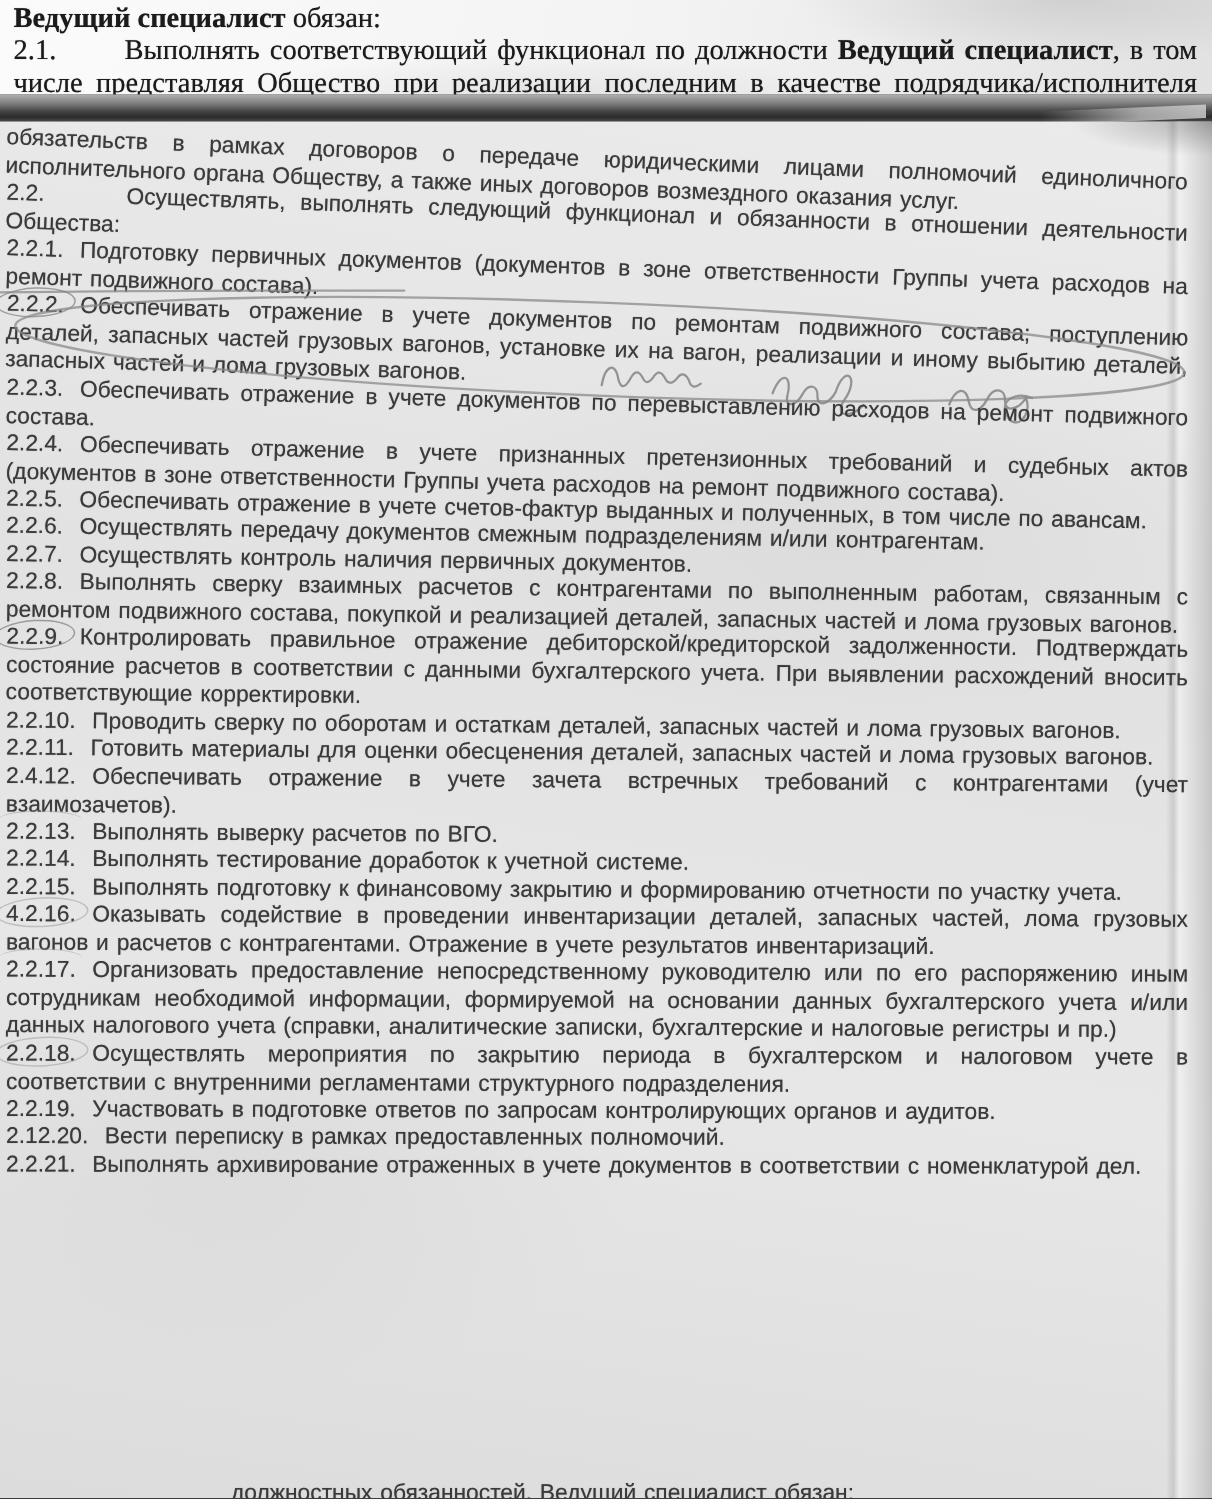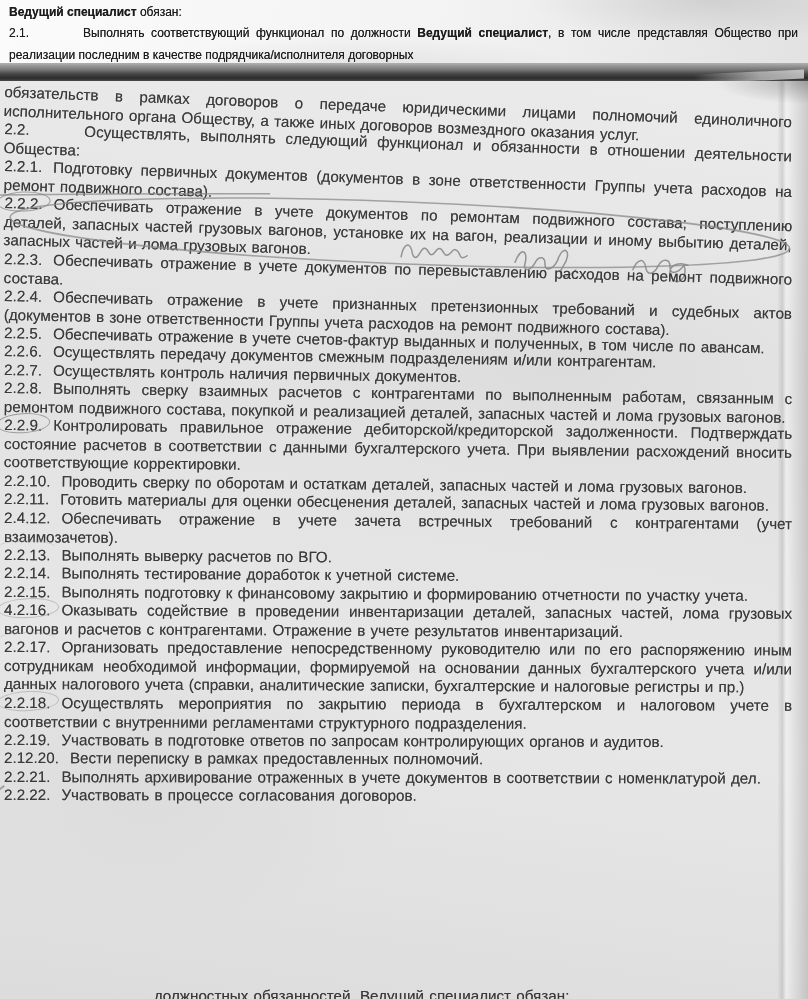--- a/index.html
+++ b/index.html
@@ -6,22 +6,22 @@
   #shot{position:relative;width:808px;height:999px;overflow:hidden;background:#2e2e2e;
         font-family:"Liberation Sans","DejaVu Sans",sans-serif;}
 
   
   #page1{position:absolute;left:0;top:0;width:808px;height:63px;box-sizing:border-box;
          padding:2px 10px 0 9px;
          background:
            radial-gradient(260px 60px at 88% 0%, rgba(150,150,150,.28), transparent 70%),
            radial-gradient(300px 50px at 45% 110%, rgba(140,140,140,.18), transparent 70%),
            linear-gradient(100deg,#fbfbfb 0%,#f3f3f3 55%,#e2e2e2 100%);
-         color:#1b1b1b;font-size:12px;line-height:21.4px;text-align:justify;
-         text-shadow:0 0 .5px rgba(40,40,40,.8);}
+         color:#1b1b1b;font-size:19px;line-height:21.4px;text-align:justify;
+         text-shadow:0 0 .5px rgba(40,40,40,.8);font-family:Liberation Serif, serif;}
   #page1 p{margin:0;}
   .b{font-weight:bold;}
   .num1{display:inline-block;width:74px;}
 
   
   #gap{position:absolute;left:0;top:63px;width:808px;height:18px;
        background:linear-gradient(180deg,#b0b0b0 0%,#7a7a7a 35%,#454545 62%,#2c2c2c 84%,#4a4a4a 100%);}
   #gap::after{content:'';position:absolute;right:4px;bottom:0;width:110px;height:9px;
        background:linear-gradient(90deg,transparent,#bdbdbd 60%,#d6d6d6);transform:skewY(-2.5deg);opacity:.8;}
 
@@ -122,20 +122,19 @@
     <p class="clause arc" style="--r:0.25deg"><span class="cnum">2.2.17.</span><span class="ctext">Организовать предоставление непосредственному руководителю или по его распоряжению иным сотрудникам необходимой информации, формируемой на основании данных бухгалтерского учета и/или данных налогового учета (справки, аналитические записки, бухгалтерские и налоговые регистры и пр.)</span></p>
 
     <p class="clause ring-light" style="--r:0.2deg"><span class="cnum">2.2.18.</span><span class="ctext">Осуществлять мероприятия по закрытию периода в бухгалтерском и налоговом учете в соответствии с внутренними регламентами структурного подразделения.</span></p>
 
     <p class="clause" style="--r:0.18deg"><span class="cnum">2.2.19.</span><span class="ctext">Участвовать в подготовке ответов по запросам контролирующих органов и аудитов.</span></p>
 
     <p class="clause" style="--r:0.15deg"><span class="cnum">2.12.20.</span><span class="ctext">Вести переписку в рамках предоставленных полномочий.</span></p>
 
     <p class="clause" style="--r:0.12deg"><span class="cnum">2.2.21.</span><span class="ctext">Выполнять архивирование отраженных в учете документов в соответствии с номенклатурой дел.</span></p>
 
-    <p class="clause tick" style="--r:0.1deg"><span class="cnum">2.2.22.</span><span class="ctext">Участвовать в процессе согласования договоров.</span></p>
 
 
 
     <p class="clause nonum cutoff"><span class="ctext">должностных обязанностей. Ведущий специалист обязан:</span></p>
 
   </section>
 </div>
 
 </body></html>

